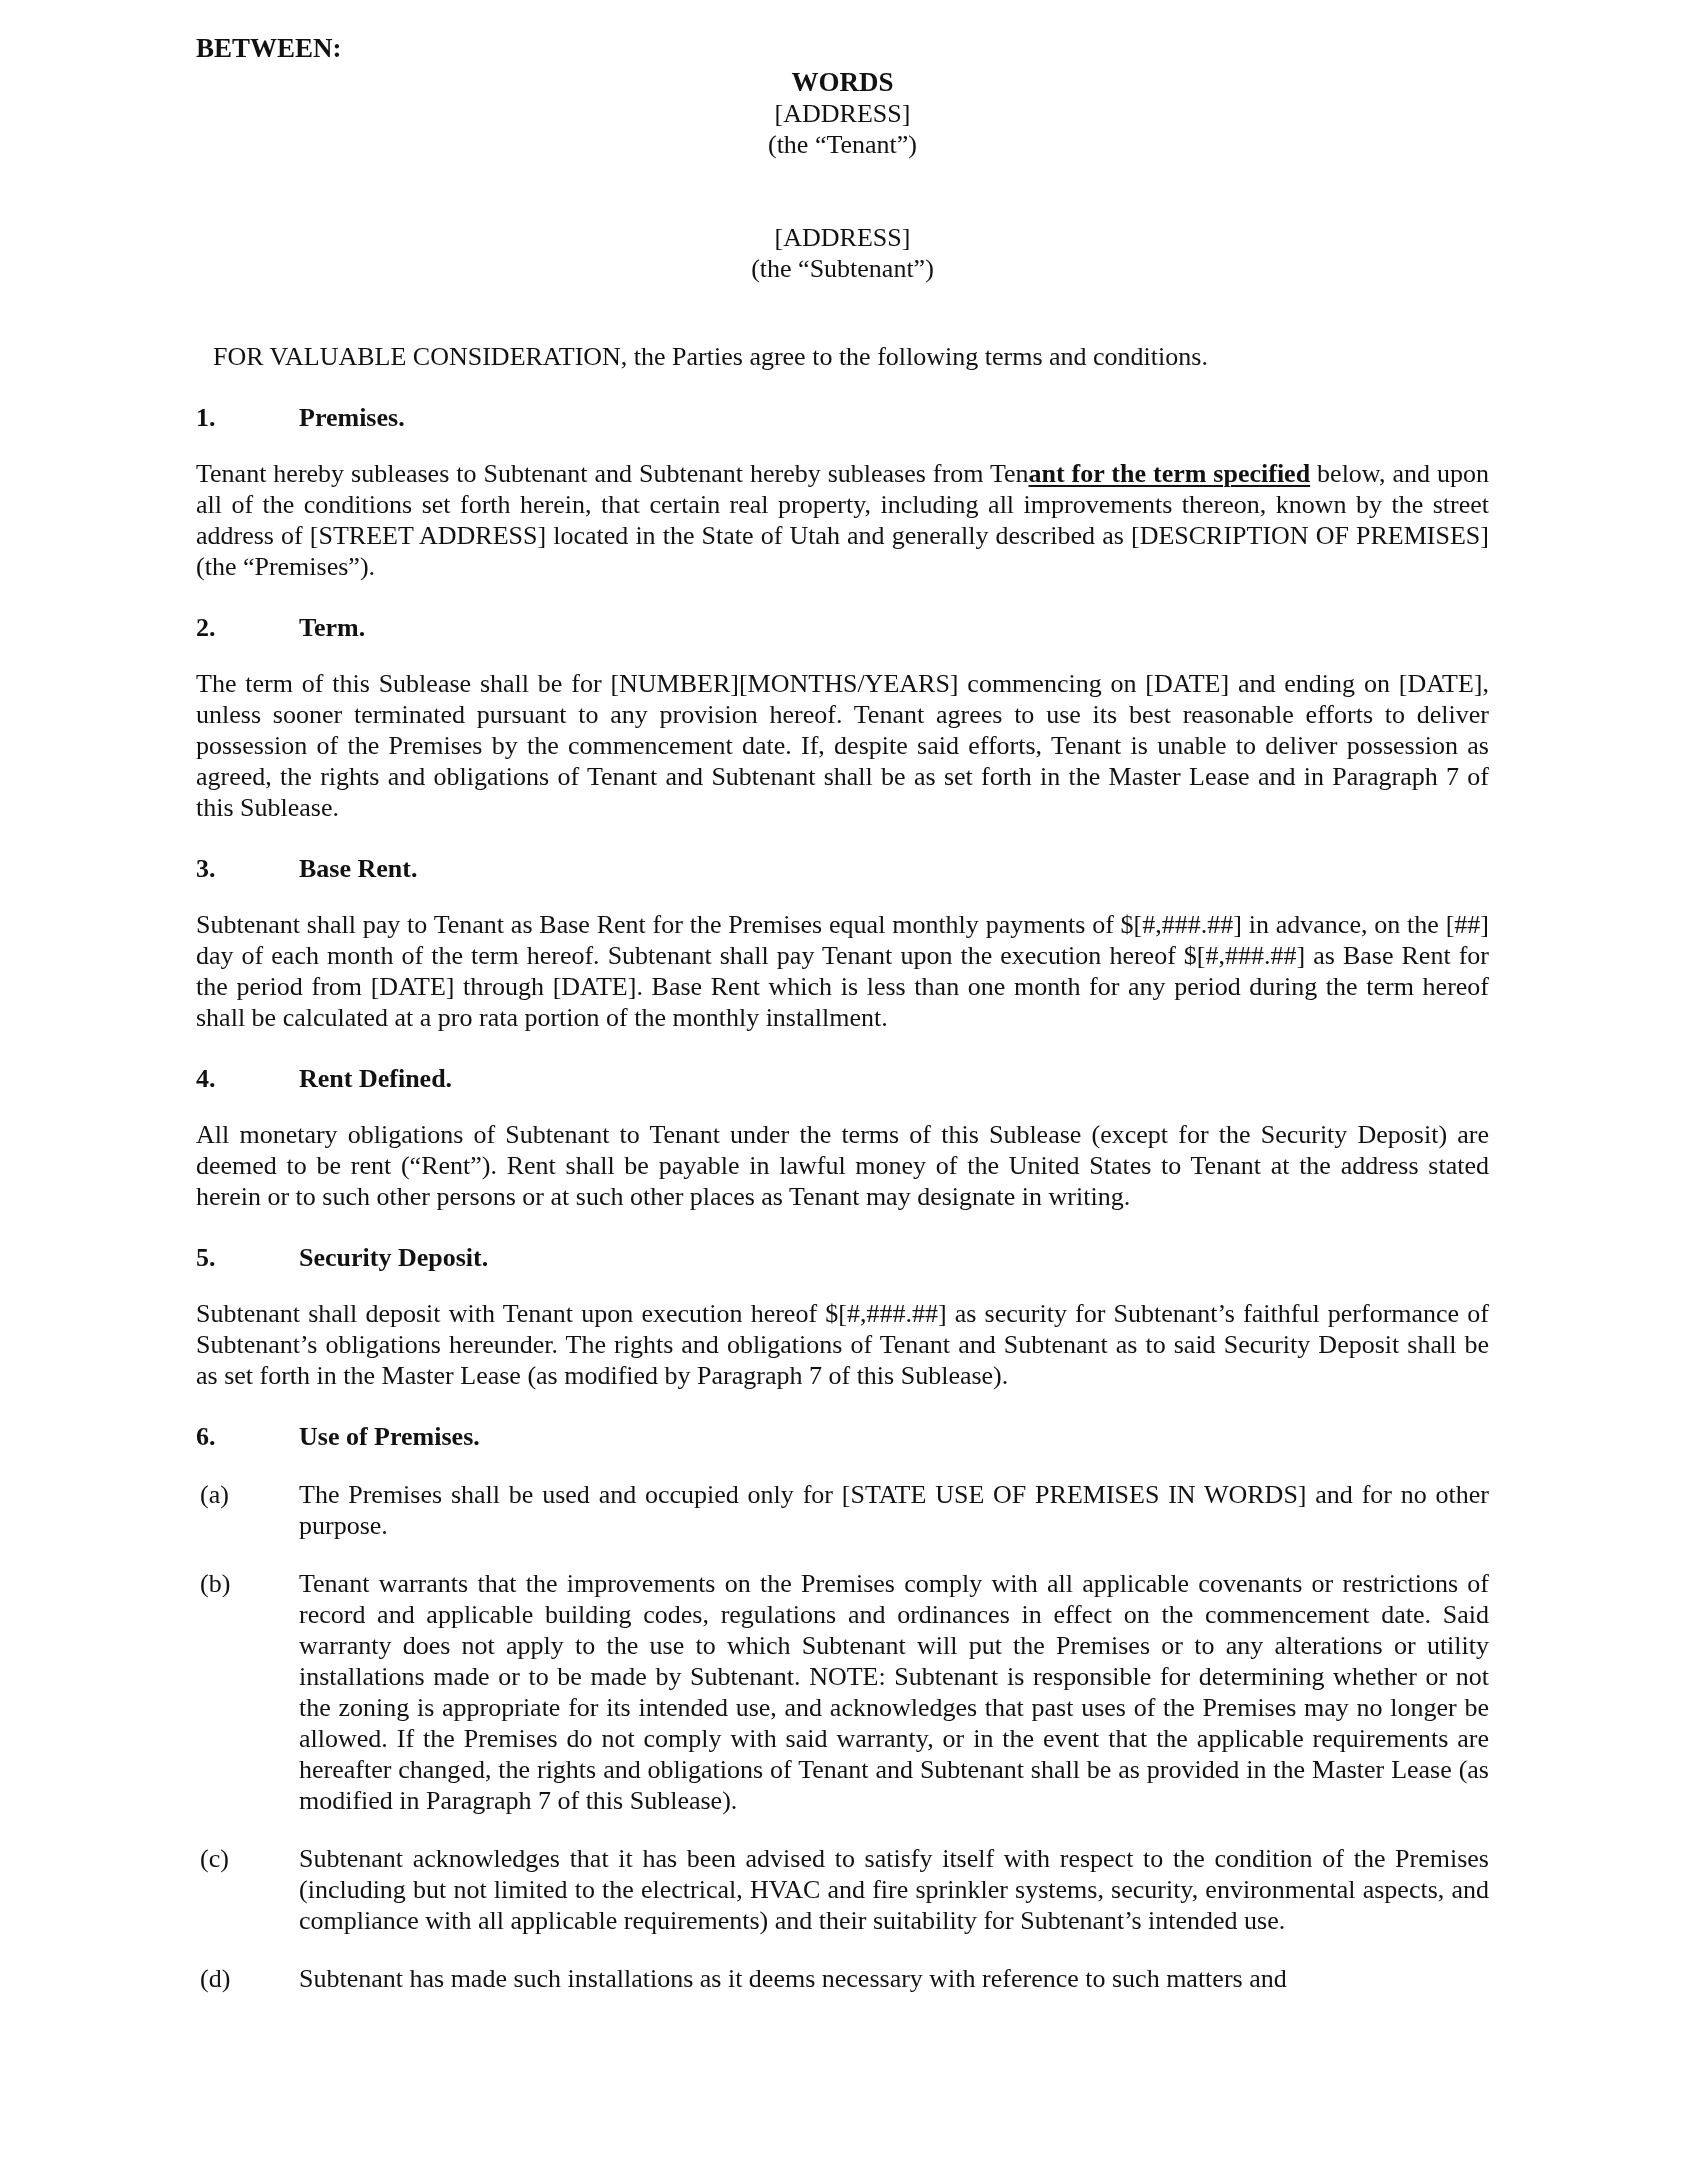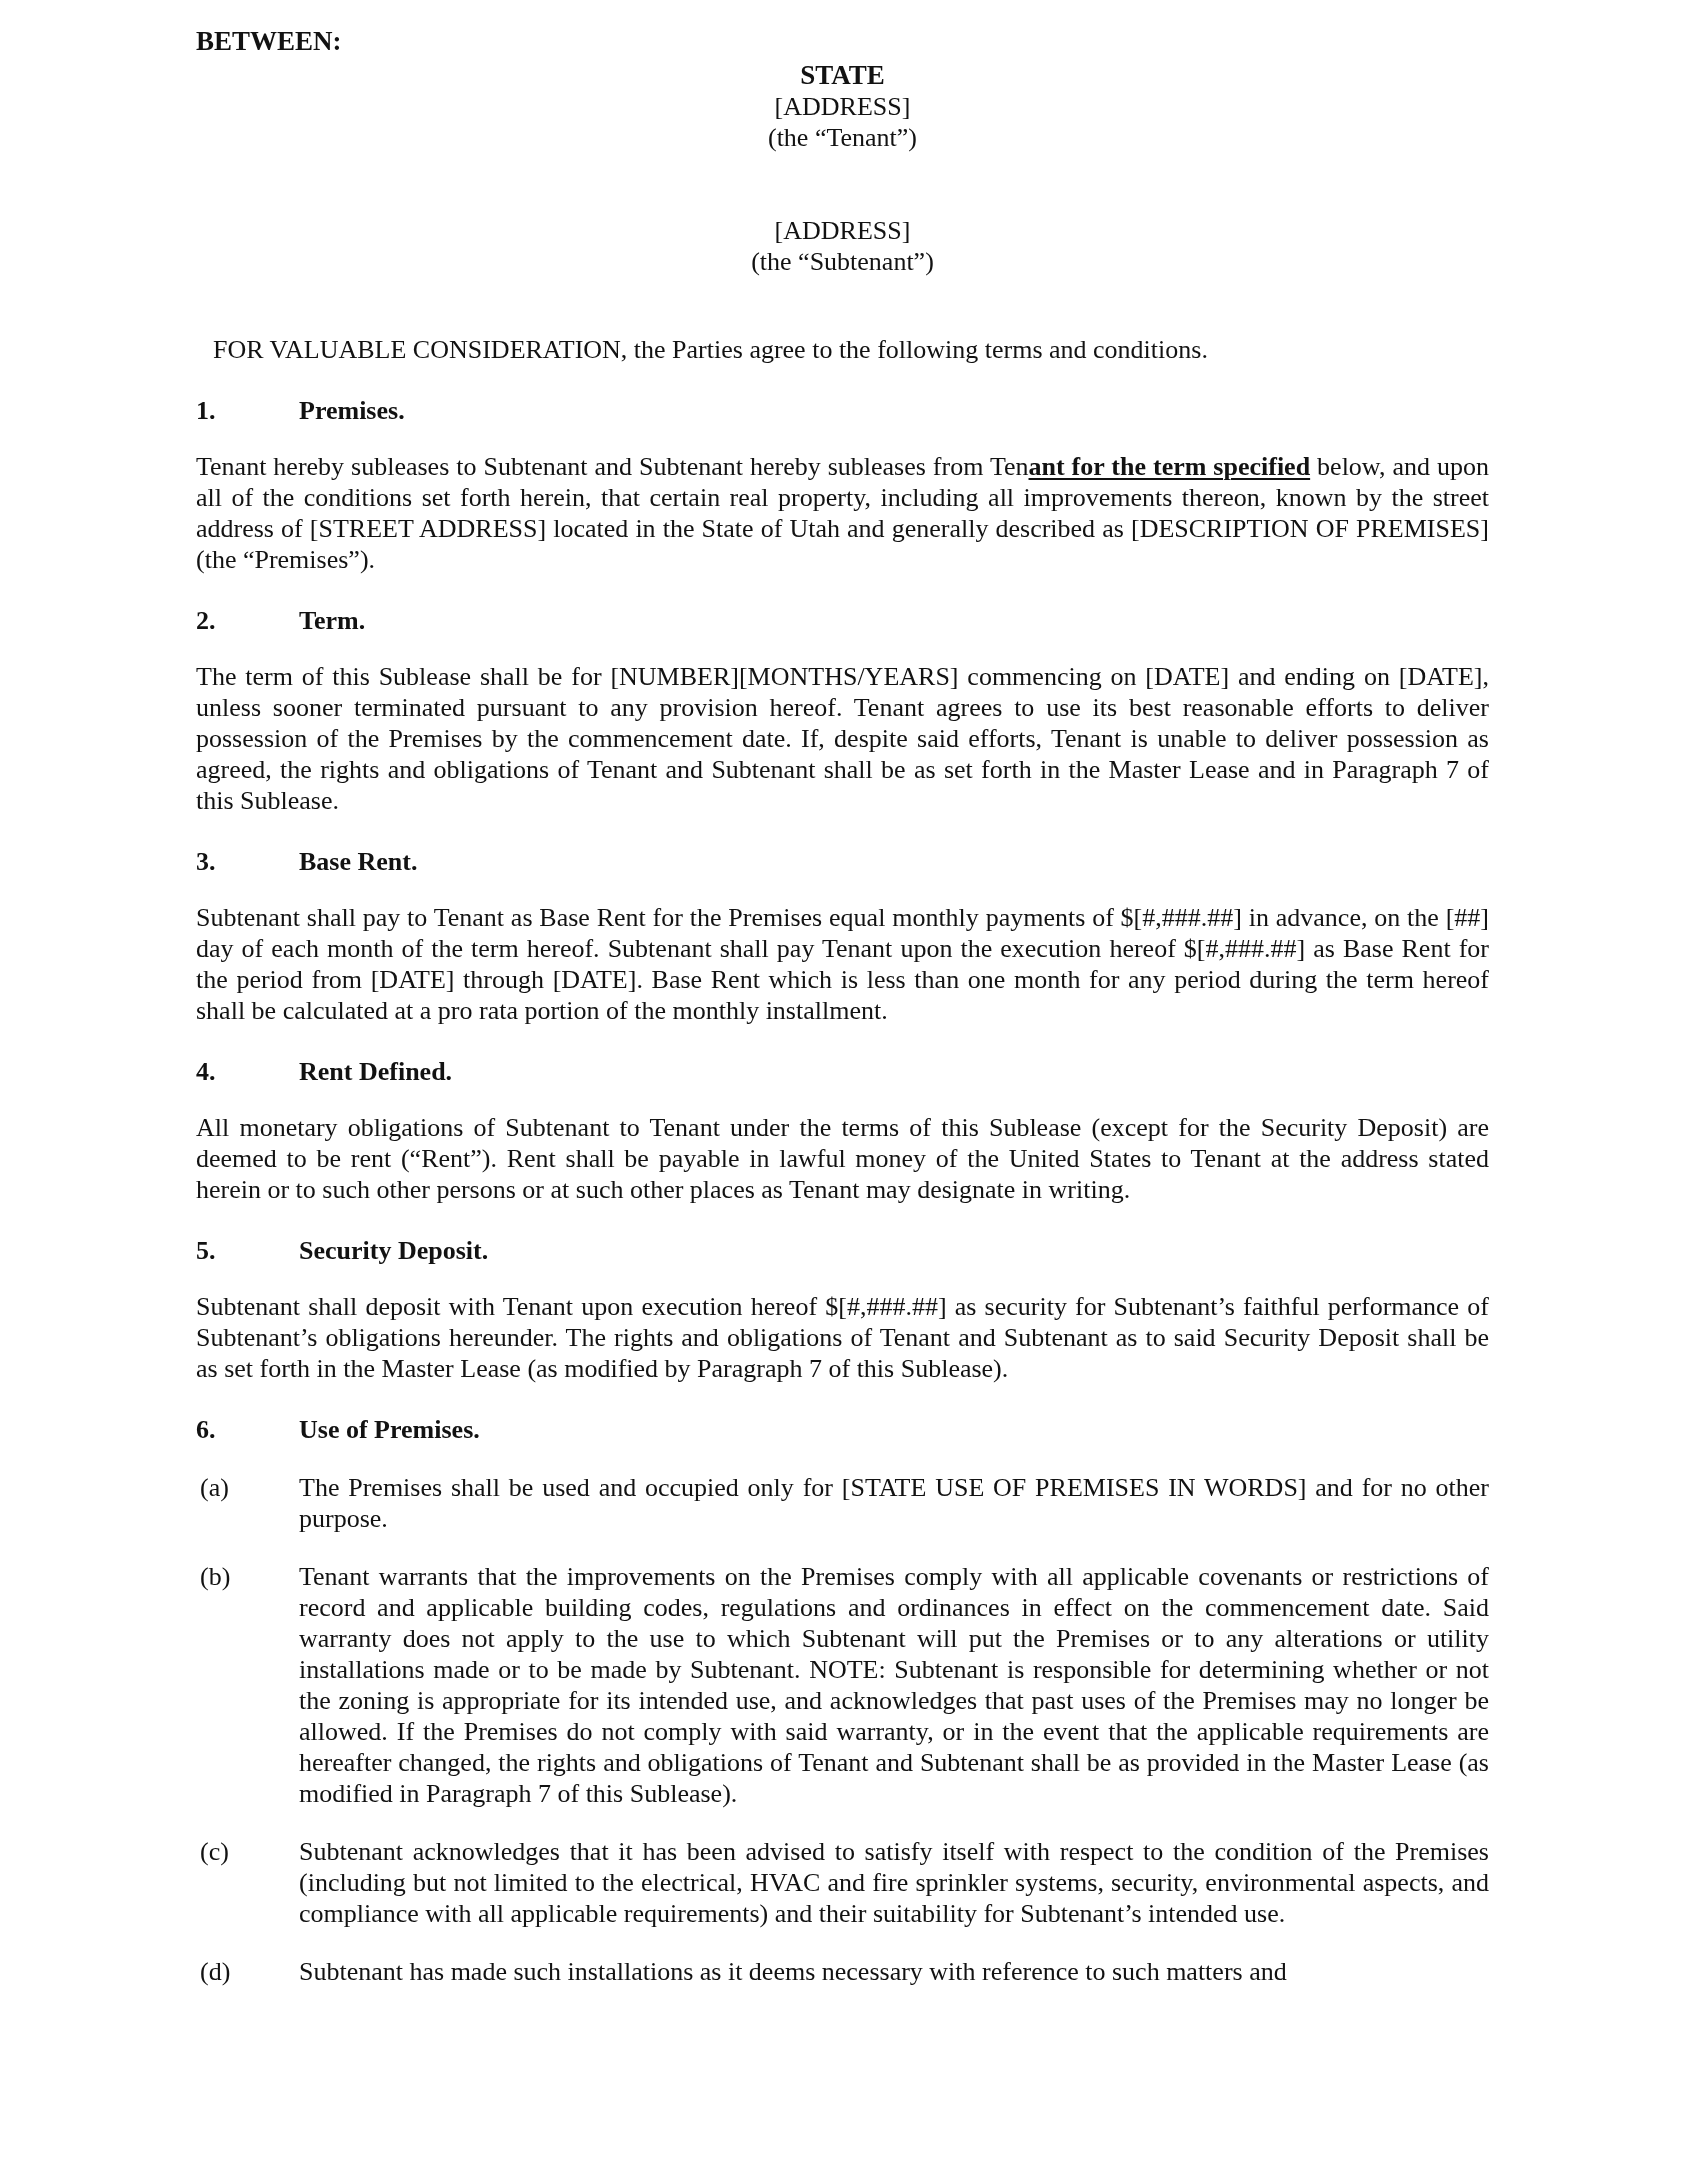--- a/index.html
+++ b/index.html
@@ -12,20 +12,21 @@
     box-sizing: border-box;
     padding: 26px 194px 0 196px;
     font-family: "Liberation Serif", "DejaVu Serif", serif;
     font-size: 26px;
     line-height: 31px;
     color: #121212;
   }
   .between {
     font-weight: bold;
     font-size: 27px;
+    margin-top: 7px;
   }
   .party-block {
     text-align: center;
     margin-top: 3px;
   }
   .party-name {
     font-weight: bold;
     font-size: 27px;
   }
   .party-line { font-size: 26px; font-family: Liberation Serif, serif; }
@@ -67,21 +68,21 @@
     text-underline-offset: 3px;
     font-weight: bold;
   }
 </style>
 </head>
 <body>
 
 <div class="between">BETWEEN:</div>
 
 <div class="party-block">
-  <div class="party-name">STATE</div>
+  <div class="party-name">WORDS</div>
   <div class="party-line">[ADDRESS]</div>
   <div class="party-line">(the “Tenant”)</div>
   <div class="sp"></div>
   <div class="sp"></div>
   <div class="party-line">[ADDRESS]</div>
   <div class="party-line">(the “Subtenant”)</div>
 </div>
 
 <p class="preamble">FOR VALUABLE CONSIDERATION, the Parties agree to the following terms and conditions.</p>
 

